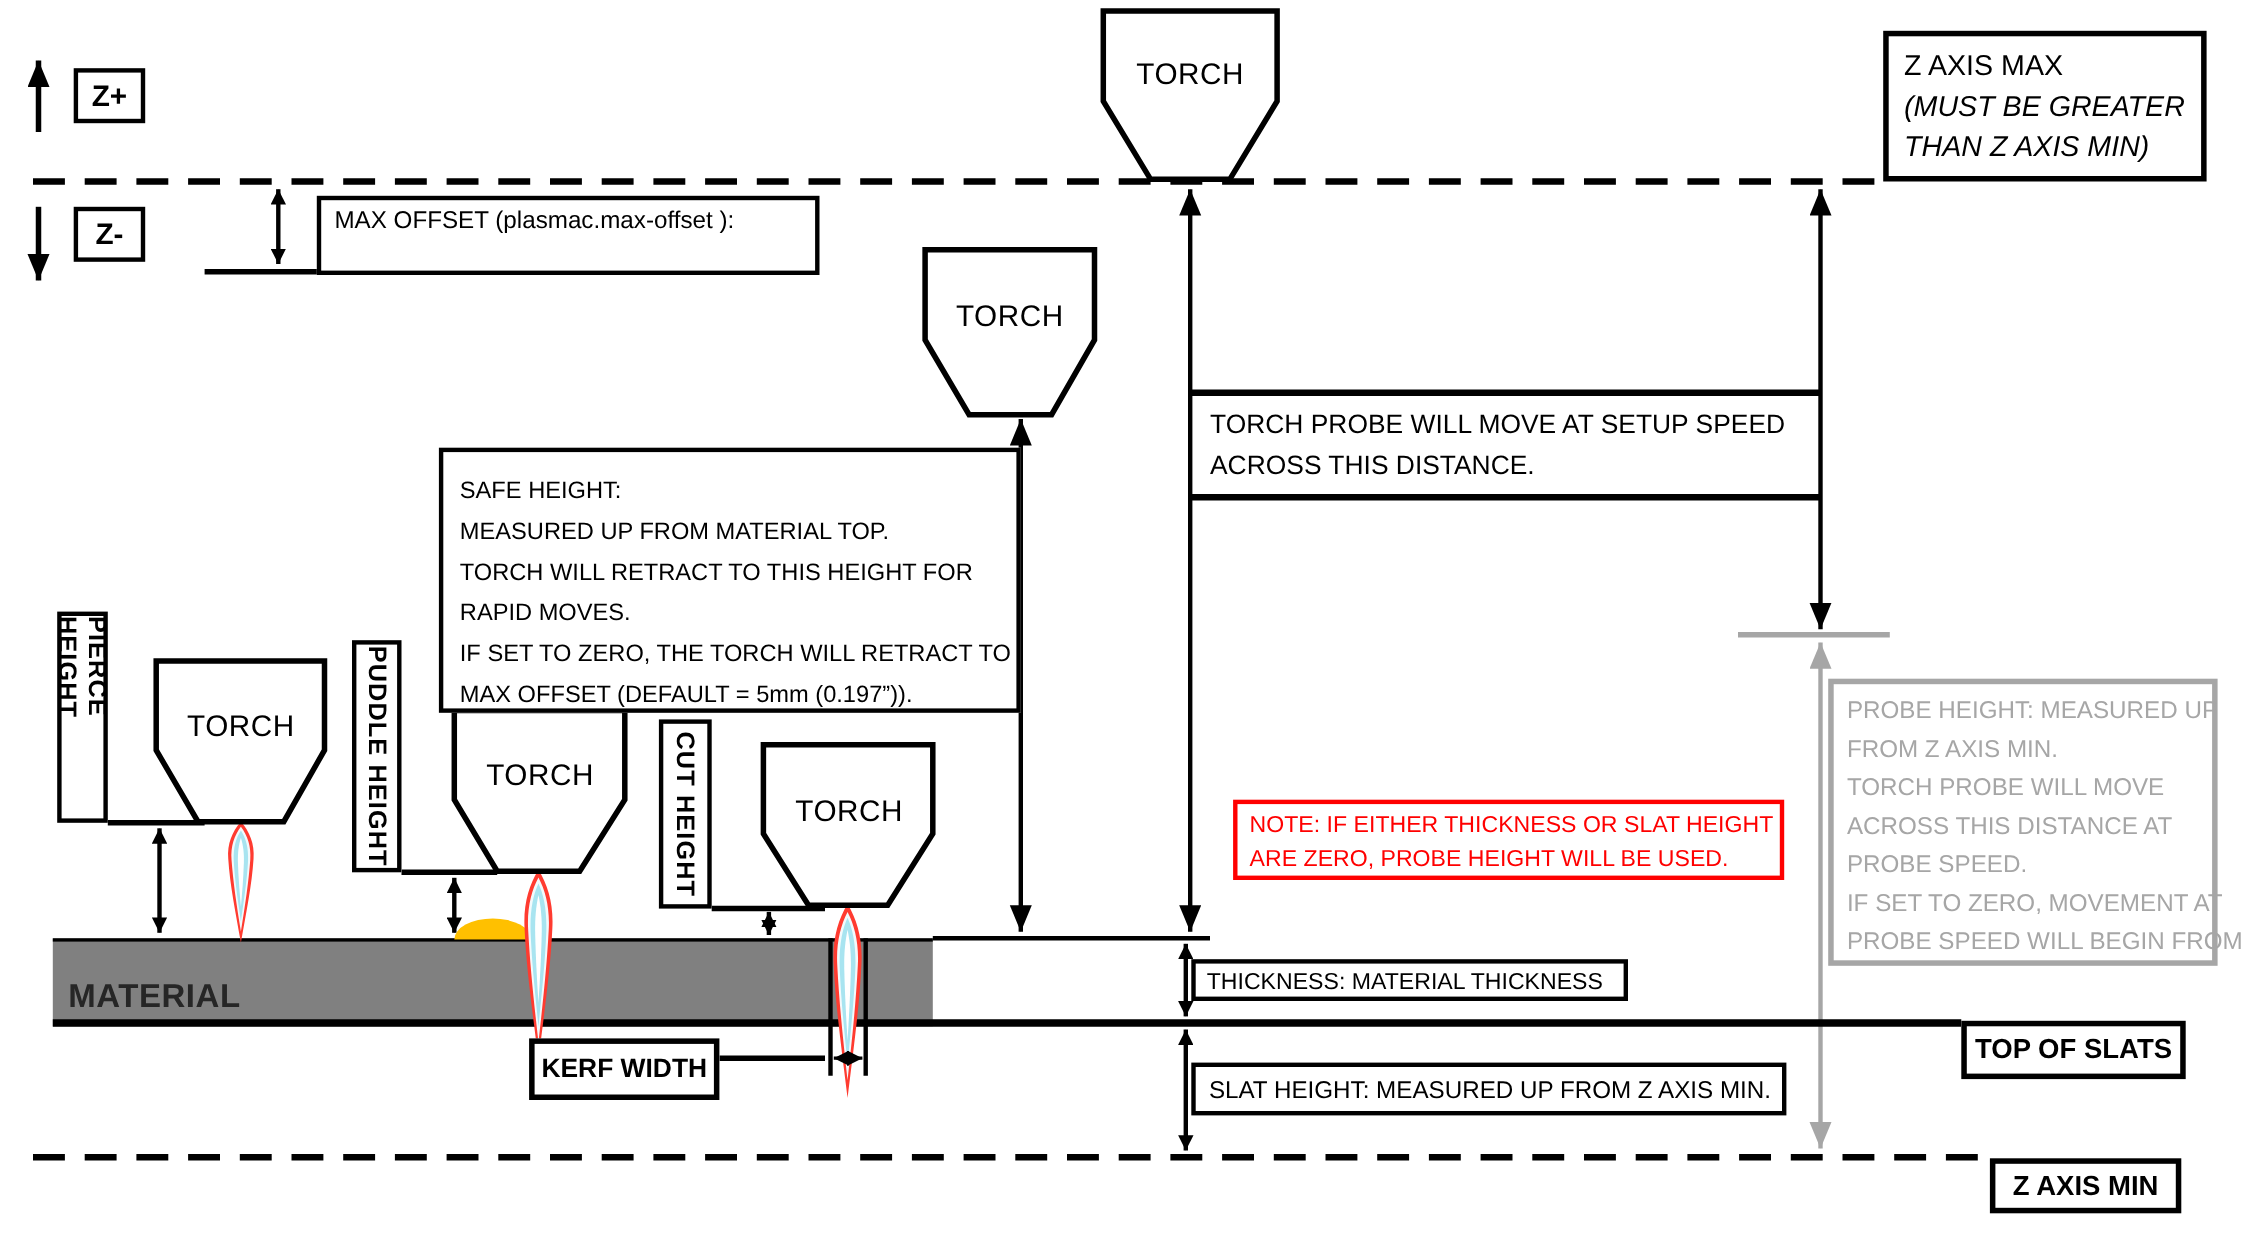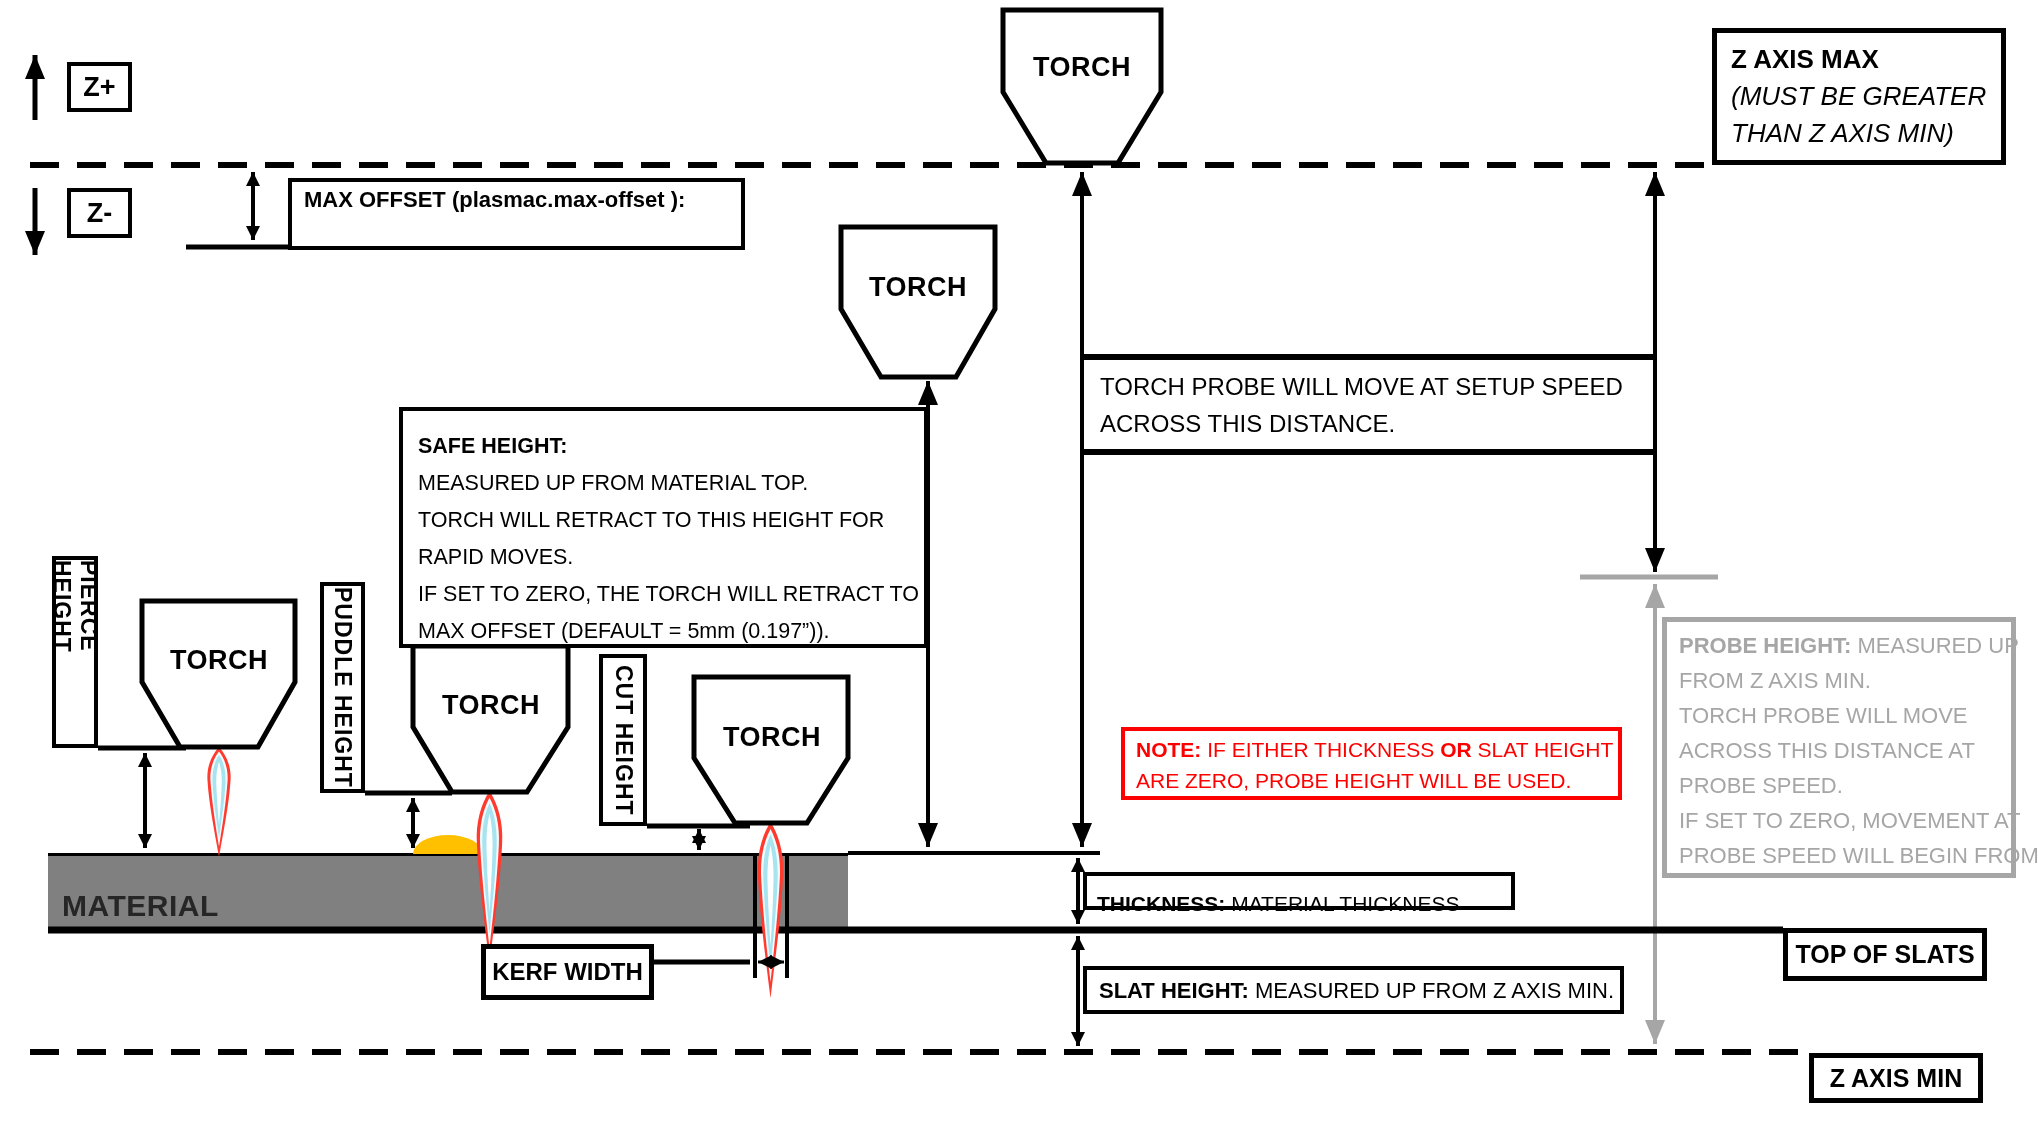--- a/index.html
+++ b/index.html
@@ -3,26 +3,26 @@
 <meta charset="utf-8">
 <style>
   html,body{margin:0;padding:0;background:#ffffff;}
   body{font-family:"Liberation Sans","DejaVu Sans",sans-serif;}
   .canvas{position:relative;width:2038px;height:1145px;background:#fff;overflow:hidden;}
   .layer{position:absolute;left:0;top:0;z-index:2;pointer-events:none;}
   .matl{position:absolute;z-index:1;background:var(--material,#808080);border-top:3px solid #000;}
   .matl-label{position:absolute;left:14px;top:33px;font-weight:bold;font-size:30px;color:#262626;letter-spacing:.5px;}
   .box{position:absolute;z-index:3;background:#fff;border:4px solid #000;box-sizing:border-box;}
   .ctr{display:flex;align-items:center;justify-content:center;}
-  .b{font-weight:bold;}
+  .b{font-weight:normal;}
   .i{font-style:italic;}
   .zbox{width:65px;height:50px;font-weight:bold;font-size:27px;}
   .vlabel{writing-mode:vertical-rl;text-orientation:mixed;font-weight:bold;font-size:23px;letter-spacing:1px;display:flex;align-items:center;justify-content:center;}
   .txt{position:absolute;z-index:3;white-space:nowrap;}
-  .torch-label{position:absolute;z-index:3;width:154px;text-align:center;font-weight:bold;font-size:27px;letter-spacing:.5px;}
+  .torch-label{position:absolute;z-index:3;width:154px;text-align:center;font-weight:normal;font-size:27px;letter-spacing:.5px;}
   .note{border-color:var(--red,#f00);color:var(--red,#f00);}
   .probe{border:5px solid var(--gray,#a6a6a6);color:var(--gray,#a6a6a6);}
 </style>
 </head>
 <body>
 
 <div class="canvas">
 
   <div class="matl" style="left:48px;top:853px;width:800px;height:77px;">
     <div class="matl-label">MATERIAL</div>
@@ -154,21 +154,21 @@
   <div class="box probe" style="left:1662px;top:617px;width:354px;height:261px;padding:6px 12px;font-size:22px;line-height:35px;white-space:nowrap;">
     <div><span class="b">PROBE HEIGHT:</span><span> MEASURED UP</span></div>
     <div>FROM Z AXIS MIN.</div>
     <div>TORCH PROBE WILL MOVE</div>
     <div>ACROSS THIS DISTANCE AT</div>
     <div>PROBE SPEED.</div>
     <div>IF SET TO ZERO,  MOVEMENT AT</div>
     <div>PROBE SPEED WILL BEGIN FROM</div>
   </div>
 
-  <div class="box" style="left:1083px;top:872px;width:432px;height:38px;padding:12px 10px;font-size:21px;line-height:31px;white-space:nowrap;">
+  <div class="box" style="left:1083px;top:872px;width:397px;height:38px;padding:1px 10px;font-size:21px;line-height:31px;white-space:nowrap;">
     <span class="b">THICKNESS:</span><span>  MATERIAL THICKNESS</span>
   </div>
 
   <div class="box" style="left:1083px;top:966px;width:541px;height:48px;padding:0 12px;font-size:22px;line-height:41px;white-space:nowrap;">
     <span class="b">SLAT HEIGHT:</span><span>  MEASURED UP FROM Z AXIS MIN.</span>
   </div>
 
   <div class="box ctr" style="left:481px;top:944px;width:173px;height:56px;border-width:5px;font-weight:bold;font-size:24px;">
     <span>KERF WIDTH</span>
   </div>

